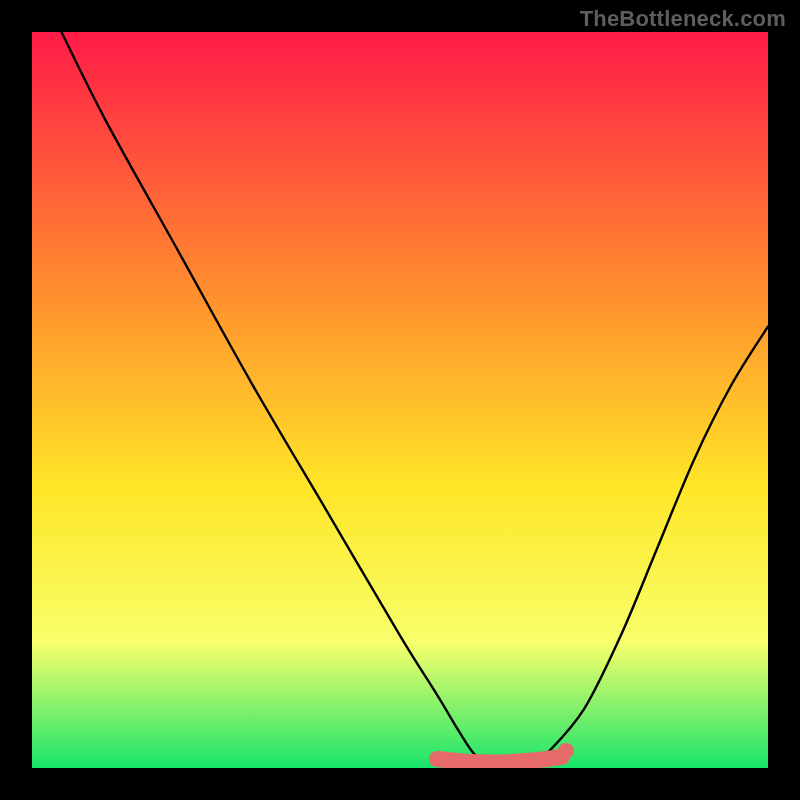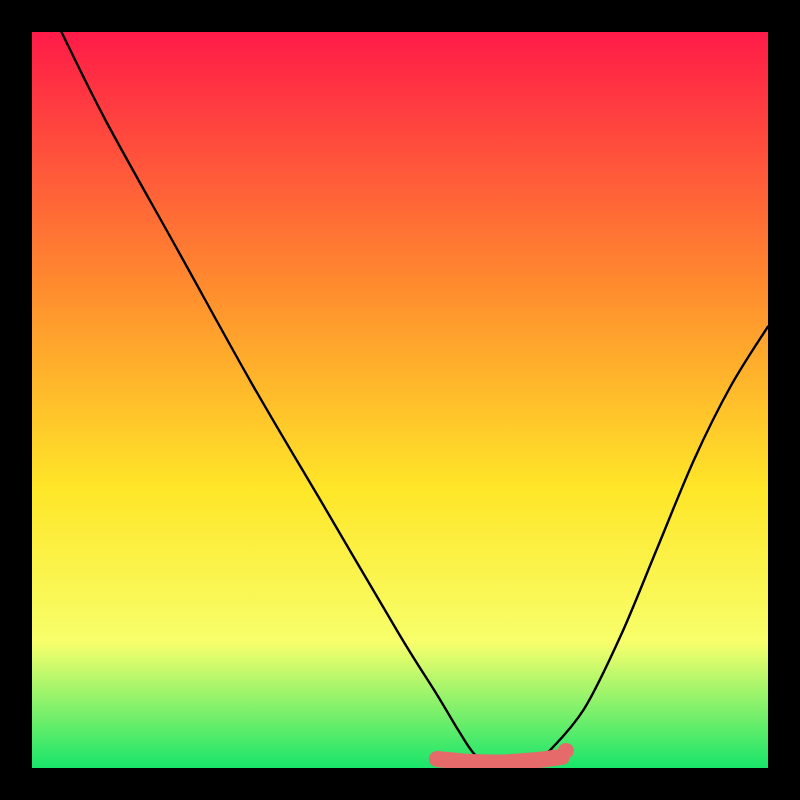--- a/index.html
+++ b/index.html
@@ -35,20 +35,21 @@
     font-weight: 600;
     color: #5e5e5e;
     letter-spacing: 0.2px;
   }
   svg { display: block; }
 </style>
 </head>
 <body>
 
 <div class="frame">
+  <div class="watermark">TheBottleneck.com</div>
 
   <div class="plot">
     <svg id="chart-svg" width="736" height="736" viewBox="0 0 736 736" preserveAspectRatio="none">
       <defs>
         <linearGradient id="bg-grad" x1="0" y1="0" x2="0" y2="1">
           <stop id="g0" offset="0%" stop-color="#ff1b48"></stop>
           <stop id="g1" offset="35%" stop-color="#ff8d2e"></stop>
           <stop id="g2" offset="62%" stop-color="#ffe628"></stop>
           <stop id="g3" offset="83%" stop-color="#f7ff6b"></stop>
           <stop id="g4" offset="100%" stop-color="#18e46b"></stop>

